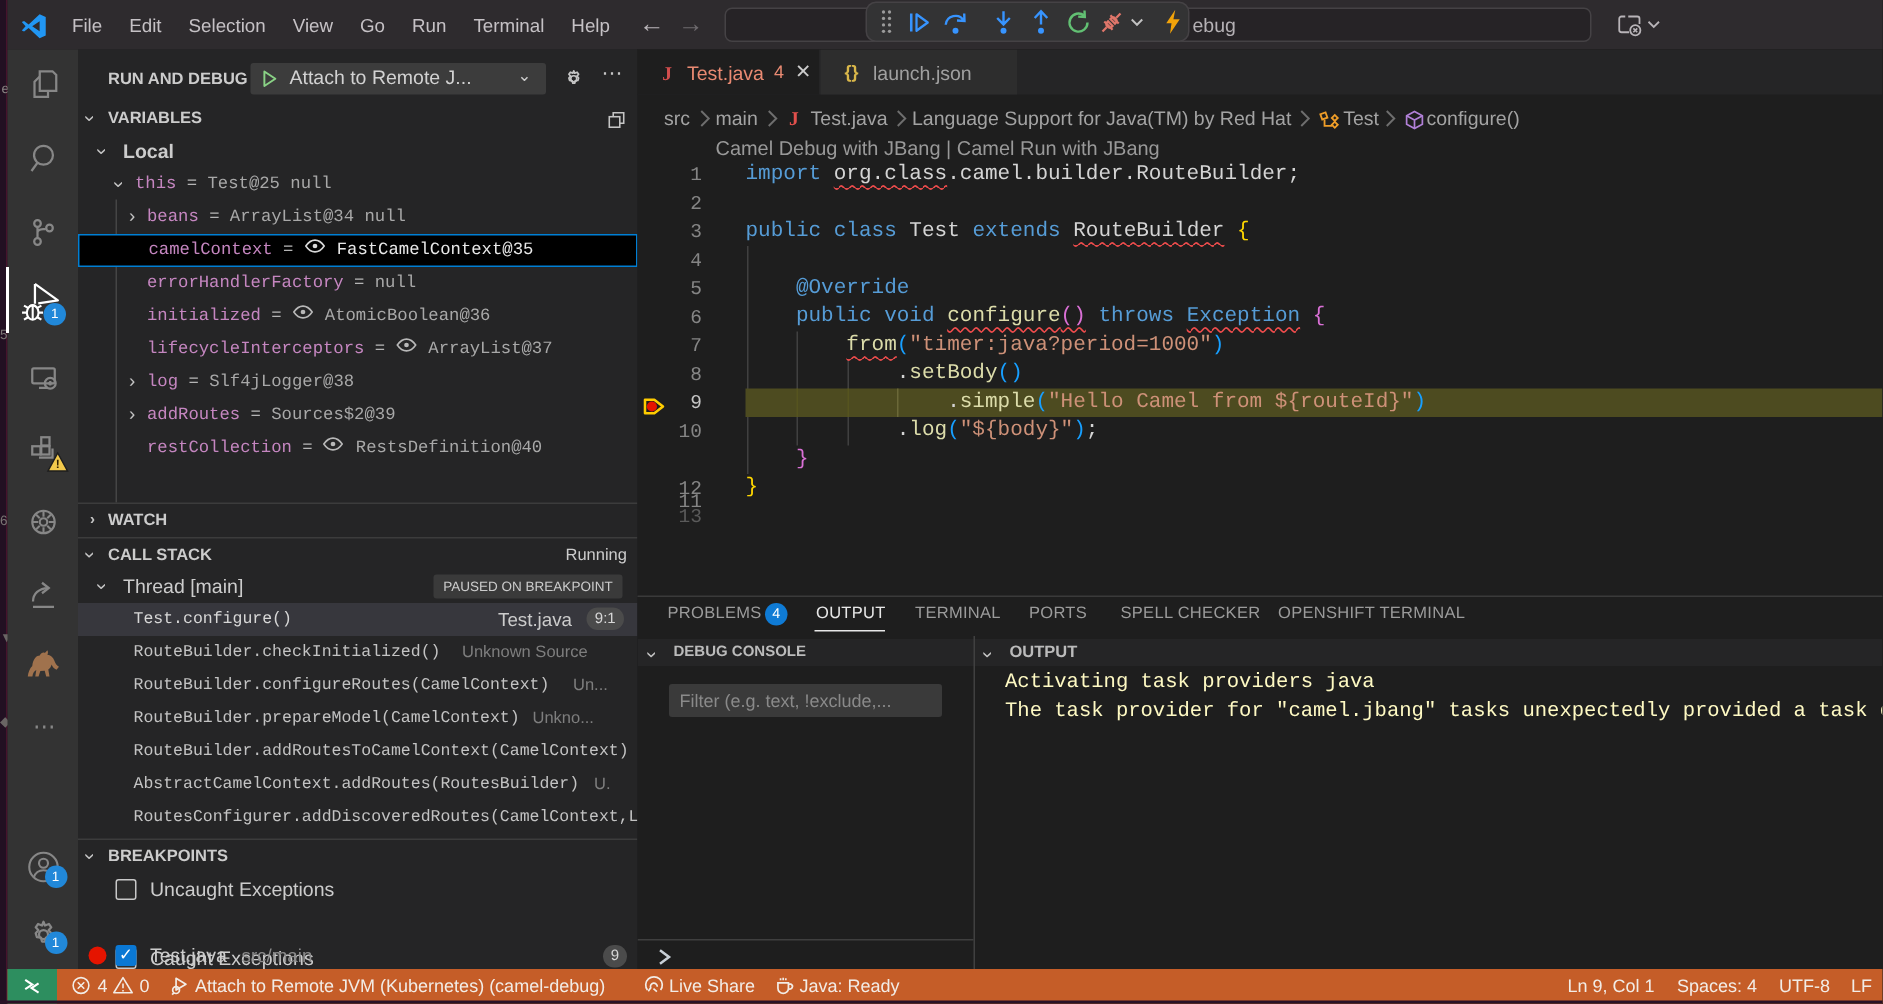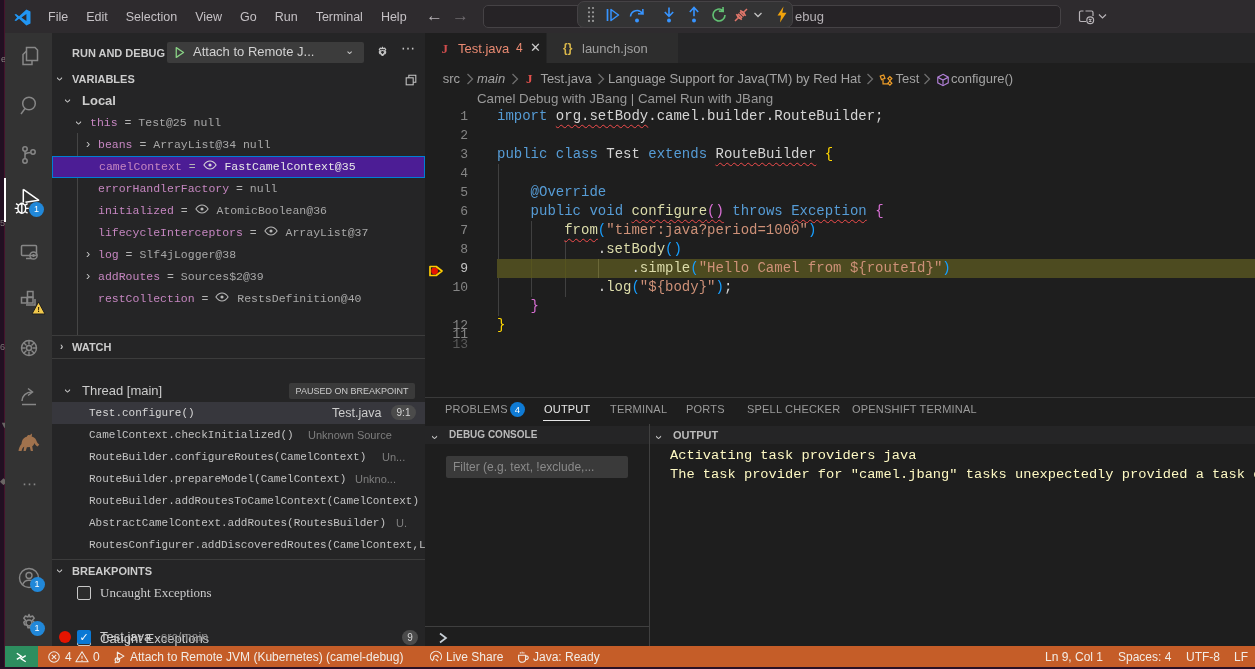--- a/index.html
+++ b/index.html
@@ -246,21 +246,21 @@
       <rect x="2.5" y="5.5" width="8" height="8"></rect>
       <path d="M5.5 5.5 v-3 h8 v8 h-3"></path>
     </g>
   </svg>
 
   <div class="abs" style="left:0;top:57px;width:373px;height:276px;font-family:'Liberation Mono',monospace;font-size:11.5px;">
     <div class="abs" style="left:25px;top:43px;width:1px;height:202px;background:#454545;"></div>
     <div class="tree-row" style="top:0px;"><span class="abs" style="left:14px;font-family:'Liberation Sans',sans-serif;"><span class="chev">›</span></span><span class="abs" style="left:30px;font-family:'Liberation Sans',sans-serif;font-size:13px;font-weight:bold;color:#cccccc;">Local</span></div>
     <div class="tree-row" style="top:22px;"><span class="abs" style="left:25px;font-family:'Liberation Sans',sans-serif;"><span class="chev">›</span></span><span class="abs" style="left:38px;"><span class="vname">this</span><span class="veq"> = </span><span class="vval">Test@25 null</span></span></div>
     <div class="tree-row" style="top:44px;"><span class="abs" style="left:34px;color:#c5c5c5;font-size:12.5px;top:-1px;font-family:'Liberation Sans',sans-serif;">›</span><span class="abs" style="left:46px;"><span class="vname">beans</span><span class="veq"> = </span><span class="vval">ArrayList@34 null</span></span></div>
-    <div class="tree-row" style="top:66px;background:#4c1d95;border:1px solid #007fd4;"><span class="abs" style="left:46px;top:-1px;"><span class="vname">camelContext</span><span class="veq"> = </span><span class="eye"><svg width="14" height="10" viewBox="0 0 16 11">
+    <div class="tree-row" style="top:66px;background:#000000;border:1px solid #007fd4;"><span class="abs" style="left:46px;top:-1px;"><span class="vname">camelContext</span><span class="veq"> = </span><span class="eye"><svg width="14" height="10" viewBox="0 0 16 11">
                 <path d="M1 5.5 C3.5 1.8 6 1 8 1 s4.5.8 7 4.5 C12.5 9.2 10 10 8 10 S3.5 9.2 1 5.5 Z" fill="none" stroke="#d8d8d8" stroke-width="1.2"></path>
                 <circle cx="8" cy="5.5" r="1.8" fill="#d8d8d8"></circle>
               </svg></span><span style="color:#e8e8e8;"> FastCamelContext@35</span></span></div>
     <div class="tree-row" style="top:88px;"><span class="abs" style="left:46px;"><span class="vname">errorHandlerFactory</span><span class="veq"> = </span><span class="vval">null</span></span></div>
     <div class="tree-row" style="top:110px;"><span class="abs" style="left:46px;"><span class="vname">initialized</span><span class="veq"> = </span><span class="eye"><svg width="14" height="10" viewBox="0 0 16 11">
                 <path d="M1 5.5 C3.5 1.8 6 1 8 1 s4.5.8 7 4.5 C12.5 9.2 10 10 8 10 S3.5 9.2 1 5.5 Z" fill="none" stroke="#b8b8b8" stroke-width="1.2"></path>
                 <circle cx="8" cy="5.5" r="1.8" fill="#b8b8b8"></circle>
               </svg></span><span class="vval"> AtomicBoolean@36</span></span></div>
     <div class="tree-row" style="top:132px;"><span class="abs" style="left:46px;"><span class="vname">lifecycleInterceptors</span><span class="veq"> = </span><span class="eye"><svg width="14" height="10" viewBox="0 0 16 11">
                 <path d="M1 5.5 C3.5 1.8 6 1 8 1 s4.5.8 7 4.5 C12.5 9.2 10 10 8 10 S3.5 9.2 1 5.5 Z" fill="none" stroke="#b8b8b8" stroke-width="1.2"></path>
@@ -274,35 +274,40 @@
               </svg></span><span class="vval"> RestsDefinition@40</span></span></div>
   </div>
 
   <div class="abs" style="left:0;top:302px;width:373px;height:1px;background:#3c3c3c;"></div>
   <div class="sect" style="top:303px;">
         <span class="abs" style="left:8px;color:#c5c5c5;font-size:10px;">›</span>
         <span class="abs" style="left:20px;">WATCH</span>
       </div>
 
   <div class="abs" style="left:0;top:325px;width:373px;height:1px;background:#3c3c3c;"></div>
+  <div class="sect" style="top:326px;">
+        <span class="abs" style="left:6px;"><span class="chev">›</span></span>
+        <span class="abs" style="left:20px;">CALL STACK</span>
+        <span class="abs" style="left:325px;font-weight:normal;font-size:11px;color:#cccccc;">Running</span>
+      </div>
   <div class="tree-row" style="top:347px;"><span class="abs" style="left:14px;"><span class="chev">›</span></span><span class="abs" style="left:30px;font-size:13px;color:#cccccc;">Thread [main]</span><span class="abs" style="left:237px;top:3px;width:126px;height:16px;background:#3a3a3a;border-radius:2px;font-size:9px;line-height:16px;text-align:center;color:#cccccc;">PAUSED ON BREAKPOINT</span></div>
   <div class="tree-row" style="top:369px;background:#37373d;"><span class="abs frame" style="left:37px;color:#d7d7d7;">Test.configure()</span><span class="abs" style="left:280px;font-size:12.5px;color:#cccccc;">Test.java</span><span class="abs" style="left:339px;top:3px;width:25px;height:15px;background:#4b4b4b;border-radius:8px;font-size:10px;line-height:15px;text-align:center;color:#d7d7d7;">9:1</span></div>
-  <div class="tree-row" style="top:391px;"><span class="abs frame" style="left:37px;">CamelContext.checkInitialized()</span><span class="abs fsrc" style="left:256px;">Unknown Source</span></div>
+  <div class="tree-row" style="top:391px;"><span class="abs frame" style="left:37px;">RouteBuilder.checkInitialized()</span><span class="abs fsrc" style="left:256px;">Unknown Source</span></div>
   <div class="tree-row" style="top:413px;"><span class="abs frame" style="left:37px;">RouteBuilder.configureRoutes(CamelContext)</span><span class="abs fsrc" style="left:330px;">Un...</span></div>
   <div class="tree-row" style="top:435px;"><span class="abs frame" style="left:37px;">RouteBuilder.prepareModel(CamelContext)</span><span class="abs fsrc" style="left:303px;">Unkno...</span></div>
   <div class="tree-row" style="top:457px;"><span class="abs frame" style="left:37px;">RouteBuilder.addRoutesToCamelContext(CamelContext)</span></div>
   <div class="tree-row" style="top:479px;"><span class="abs frame" style="left:37px;">AbstractCamelContext.addRoutes(RoutesBuilder)</span><span class="abs fsrc" style="left:344px;">U.</span></div>
   <div class="tree-row" style="top:501px;"><span class="abs frame" style="left:37px;">RoutesConfigurer.addDiscoveredRoutes(CamelContext,Li</span></div>
 
   <div class="abs" style="left:0;top:526px;width:373px;height:1px;background:#3c3c3c;"></div>
   <div class="sect" style="top:527px;">
         <span class="abs" style="left:6px;"><span class="chev">›</span></span>
         <span class="abs" style="left:20px;">BREAKPOINTS</span>
       </div>
-  <div class="tree-row" style="top:549px;font-family:Liberation Serif, serif;"><span class="abs" style="left:25px;top:4px;width:14px;height:14px;background:#2c2c2c;border:1.5px solid #c8c8c8;border-radius:2px;"></span><span class="abs" style="left:48px;font-size:13px;">Uncaught Exceptions</span></div>
+  <div class="tree-row" style="top:549px;"><span class="abs" style="left:25px;top:4px;width:14px;height:14px;background:#2c2c2c;border:1.5px solid #c8c8c8;border-radius:2px;"></span><span class="abs" style="left:48px;font-size:13px;">Uncaught Exceptions</span></div>
   <div class="tree-row" style="top:595px;"><span class="abs" style="left:25px;top:4px;width:14px;height:14px;background:#2c2c2c;border:1.5px solid #c8c8c8;border-radius:2px;"></span><span class="abs" style="left:48px;font-size:13px;">Caught Exceptions</span></div>
   <div class="tree-row" style="top:593px;"><span class="abs" style="left:7px;top:5px;width:12px;height:12px;background:#e51400;border-radius:50%;"></span><span class="abs" style="left:25px;top:4px;width:14px;height:14px;background:#0a78d4;border-radius:2px;color:#fff;font-size:11px;line-height:14px;text-align:center;">✓</span><span class="abs" style="left:48px;font-size:13px;">Test.java</span><span class="abs" style="left:109px;font-size:12.5px;color:#8c8c8c;">src/main</span><span class="abs" style="left:350px;top:4px;width:16px;height:15px;background:#4b4b4b;border-radius:8px;font-size:10px;line-height:15px;text-align:center;color:#d7d7d7;">9</span></div>
 </div>
 
 <div class="abs" id="editor" style="left:425px;top:33px;width:830px;height:364px;background:#1e1e1e;overflow:hidden;">
 
   <div class="abs" style="left:0;top:0;width:830px;height:30px;background:#252526;"></div>
   <div class="abs" style="left:0;top:0;width:121px;height:30px;background:#1e1e1e;">
     <span class="abs" style="left:16.5px;top:8px;font-size:13px;font-weight:bold;color:#d14d4d;font-family:'Liberation Serif',serif;">J</span>
     <span class="abs" style="left:33px;top:8px;font-size:13px;color:#e98a72;">Test.java</span>
@@ -312,21 +317,21 @@
   <div class="abs" style="left:122px;top:0;width:131px;height:30px;background:#2d2d2d;">
     <span class="abs" style="left:16px;top:8px;font-size:12px;font-weight:bold;color:#d9b74a;">{}</span>
     <span class="abs" style="left:35px;top:8px;font-size:13px;color:#a0a0a0;">launch.json</span>
   </div>
 
   <div class="abs" style="left:0;top:30px;width:830px;height:25px;font-size:13px;color:#a3a3a3;">
     <span class="abs" style="left:17.7px;top:8px;">src</span>
     <svg class="abs" style="left:40.5px;top:10px;" width="8" height="12" viewBox="0 0 8 12">
           <path d="M1.5 1 L6.5 6 L1.5 11" fill="none" stroke="#6e6e6e" stroke-width="1.3"></path>
         </svg>
-    <span class="abs" style="left:52px;top:8px;font-style:italic;">main</span>
+    <span class="abs" style="left:52px;top:8px;">main</span>
     <svg class="abs" style="left:86px;top:10px;" width="8" height="12" viewBox="0 0 8 12">
           <path d="M1.5 1 L6.5 6 L1.5 11" fill="none" stroke="#6e6e6e" stroke-width="1.3"></path>
         </svg>
     <span class="abs" style="left:101px;top:8px;font-weight:bold;color:#e2504c;font-family:'Liberation Serif',serif;">J</span>
     <span class="abs" style="left:115.4px;top:8px;">Test.java</span>
     <svg class="abs" style="left:172px;top:10px;" width="8" height="12" viewBox="0 0 8 12">
           <path d="M1.5 1 L6.5 6 L1.5 11" fill="none" stroke="#6e6e6e" stroke-width="1.3"></path>
         </svg>
     <span class="abs" style="left:183px;top:8px;">Language Support for Java(TM) by Red Hat</span>
     <svg class="abs" style="left:441px;top:10px;" width="8" height="12" viewBox="0 0 8 12">
@@ -379,21 +384,21 @@
       <div class="ln" style="top:208.5px;margin-top:28px;">11</div>
       <div class="ln" style="top:227.5px;">12</div>
       <div class="ln" style="top:246.5px;color:#5a5a5a;">13</div>
     </div>
 
     <svg class="abs" style="left:3px;top:174.5px;" width="16" height="16" viewBox="0 0 16 16">
       <circle cx="6.6" cy="8" r="3.4" fill="#e51400"></circle>
       <path d="M2 3.5 h6.2 l5.8 4.5 -5.8 4.5 H2 Z" fill="none" stroke="#ffcc00" stroke-width="1.7" stroke-linejoin="round"></path>
     </svg>
     <div id="clines">
-      <div class="cl" style="top:18.5px;"><span class="kw">import</span> <span class="sq">org.setBody</span>.camel.builder.RouteBuilder;</div>
+      <div class="cl" style="top:18.5px;"><span class="kw">import</span> <span class="sq">org.class</span>.camel.builder.RouteBuilder;</div>
       <div class="cl" style="top:56.5px;"><span class="kw">public</span> <span class="kw">class</span> Test <span class="kw">extends</span> <span class="sq">RouteBuilder</span> <span class="b1">{</span></div>
       <div class="cl" style="top:94.5px;">    <span class="kw">@Override</span></div>
       <div class="cl" style="top:113.5px;">    <span class="kw">public</span> <span class="kw">void</span> <span class="fn sq">configure</span><span class="b2 sq">()</span> <span class="kw">throws</span> <span class="kw sq">Exception</span> <span class="b2">{</span></div>
       <div class="cl" style="top:132.5px;">        <span class="fn sq">from</span><span class="b3">(</span><span class="st">"timer:java?period=1000"</span><span class="b3">)</span></div>
       <div class="cl" style="top:151.5px;">            .<span class="fn">setBody</span><span class="b3">()</span></div>
       <div class="cl" style="top:170.5px;">                .<span class="fn">simple</span><span class="b3">(</span><span class="st">"Hello Camel from ${routeId}"</span><span class="b3">)</span></div>
       <div class="cl" style="top:189.5px;">            .<span class="fn">log</span><span class="b3">(</span><span class="st">"${body}"</span><span class="b3">)</span>;</div>
       <div class="cl" style="top:208.5px;">    <span class="b2">}</span></div>
       <div class="cl" style="top:227.5px;"><span class="b1">}</span></div>
     </div>

